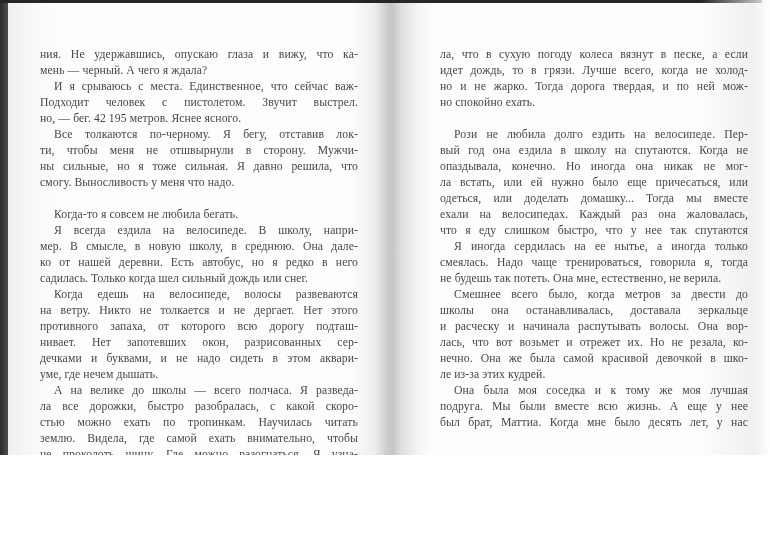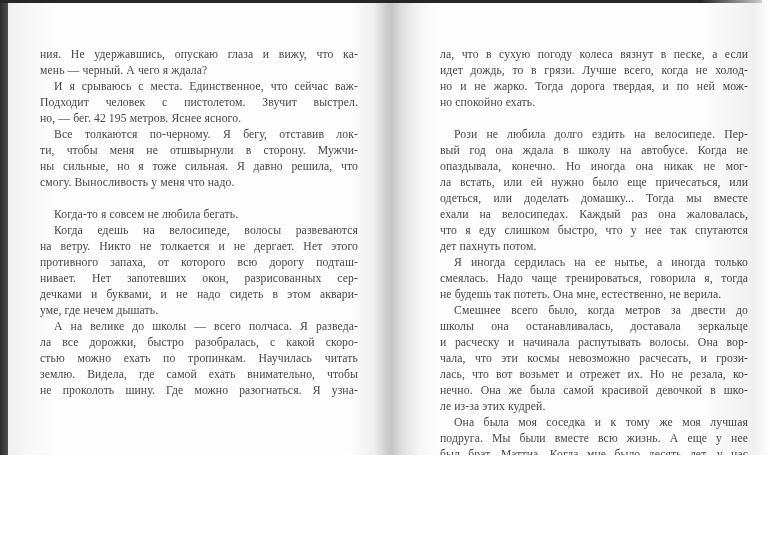--- a/index.html
+++ b/index.html
@@ -95,20 +95,26 @@
           <div class="line">Все толкаются по-черному. Я бегу, отставив лок-</div>
           <div class="line">ти, чтобы меня не отшвырнули в сторону. Мужчи-</div>
           <div class="line">ны сильные, но я тоже сильная. Я давно решила, что</div>
           <div class="line last">смогу. Выносливость у меня что надо.</div>
         </div>
         <div class="gap"></div>
         <div class="p indent">
           <div class="line last">Когда-то я совсем не любила бегать.</div>
         </div>
         <div class="p indent">
+          <div class="line">Я всегда ездила на велосипеде. В школу, напри-</div>
+          <div class="line">мер. В смысле, в новую школу, в среднюю. Она дале-</div>
+          <div class="line">ко от нашей деревни. Есть автобус, но я редко в него</div>
+          <div class="line last">садилась. Только когда шел сильный дождь или снег.</div>
+        </div>
+        <div class="p indent">
           <div class="line">Когда едешь на велосипеде, волосы развеваются</div>
           <div class="line">на ветру. Никто не толкается и не дергает. Нет этого</div>
           <div class="line">противного запаха, от которого всю дорогу подташ-</div>
           <div class="line">нивает. Нет запотевших окон, разрисованных сер-</div>
           <div class="line">дечками и буквами, и не надо сидеть в этом аквари-</div>
           <div class="line last">уме, где нечем дышать.</div>
         </div>
         <div class="p indent">
           <div class="line">А на велике до школы — всего полчаса. Я разведа-</div>
           <div class="line">ла все дорожки, быстро разобралась, с какой скоро-</div>
@@ -126,38 +132,36 @@
     <div class="text-col col-right">
         <div class="p">
           <div class="line">ла, что в сухую погоду колеса вязнут в песке, а если</div>
           <div class="line">идет дождь, то в грязи. Лучше всего, когда не холод-</div>
           <div class="line">но и не жарко. Тогда дорога твердая, и по ней мож-</div>
           <div class="line last">но спокойно ехать.</div>
         </div>
         <div class="gap"></div>
         <div class="p indent">
           <div class="line">Рози не любила долго ездить на велосипеде. Пер-</div>
-          <div class="line">вый год она ждала в школу на автобусе. Когда не</div>
+          <div class="line">вый год она ездила в школу на спутаются. Когда не</div>
           <div class="line">опаздывала, конечно. Но иногда она никак не мог-</div>
           <div class="line">ла встать, или ей нужно было еще причесаться, или</div>
           <div class="line">одеться, или доделать домашку... Тогда мы вместе</div>
           <div class="line">ехали на велосипедах. Каждый раз она жаловалась,</div>
           <div class="line">что я еду слишком быстро, что у нее так спутаются</div>
-          <div class="line last">дет пахнуть потом.</div>
         </div>
         <div class="p indent">
           <div class="line">Я иногда сердилась на ее нытье, а иногда только</div>
           <div class="line">смеялась. Надо чаще тренироваться, говорила я, тогда</div>
           <div class="line last">не будешь так потеть. Она мне, естественно, не верила.</div>
         </div>
         <div class="p indent">
           <div class="line">Смешнее всего было, когда метров за двести до</div>
           <div class="line">школы она останавливалась, доставала зеркальце</div>
           <div class="line">и расческу и начинала распутывать волосы. Она вор-</div>
-          <div class="line">чала, что эти космы невозможно расчесать, и грози-</div>
           <div class="line">лась, что вот возьмет и отрежет их. Но не резала, ко-</div>
           <div class="line">нечно. Она же была самой красивой девочкой в шко-</div>
           <div class="line last">ле из-за этих кудрей.</div>
         </div>
         <div class="p indent">
           <div class="line">Она была моя соседка и к тому же моя лучшая</div>
           <div class="line">подруга. Мы были вместе всю жизнь. А еще у нее</div>
           <div class="line">был брат, Маттиа. Когда мне было десять лет, у нас</div>
         </div>
       </div>

